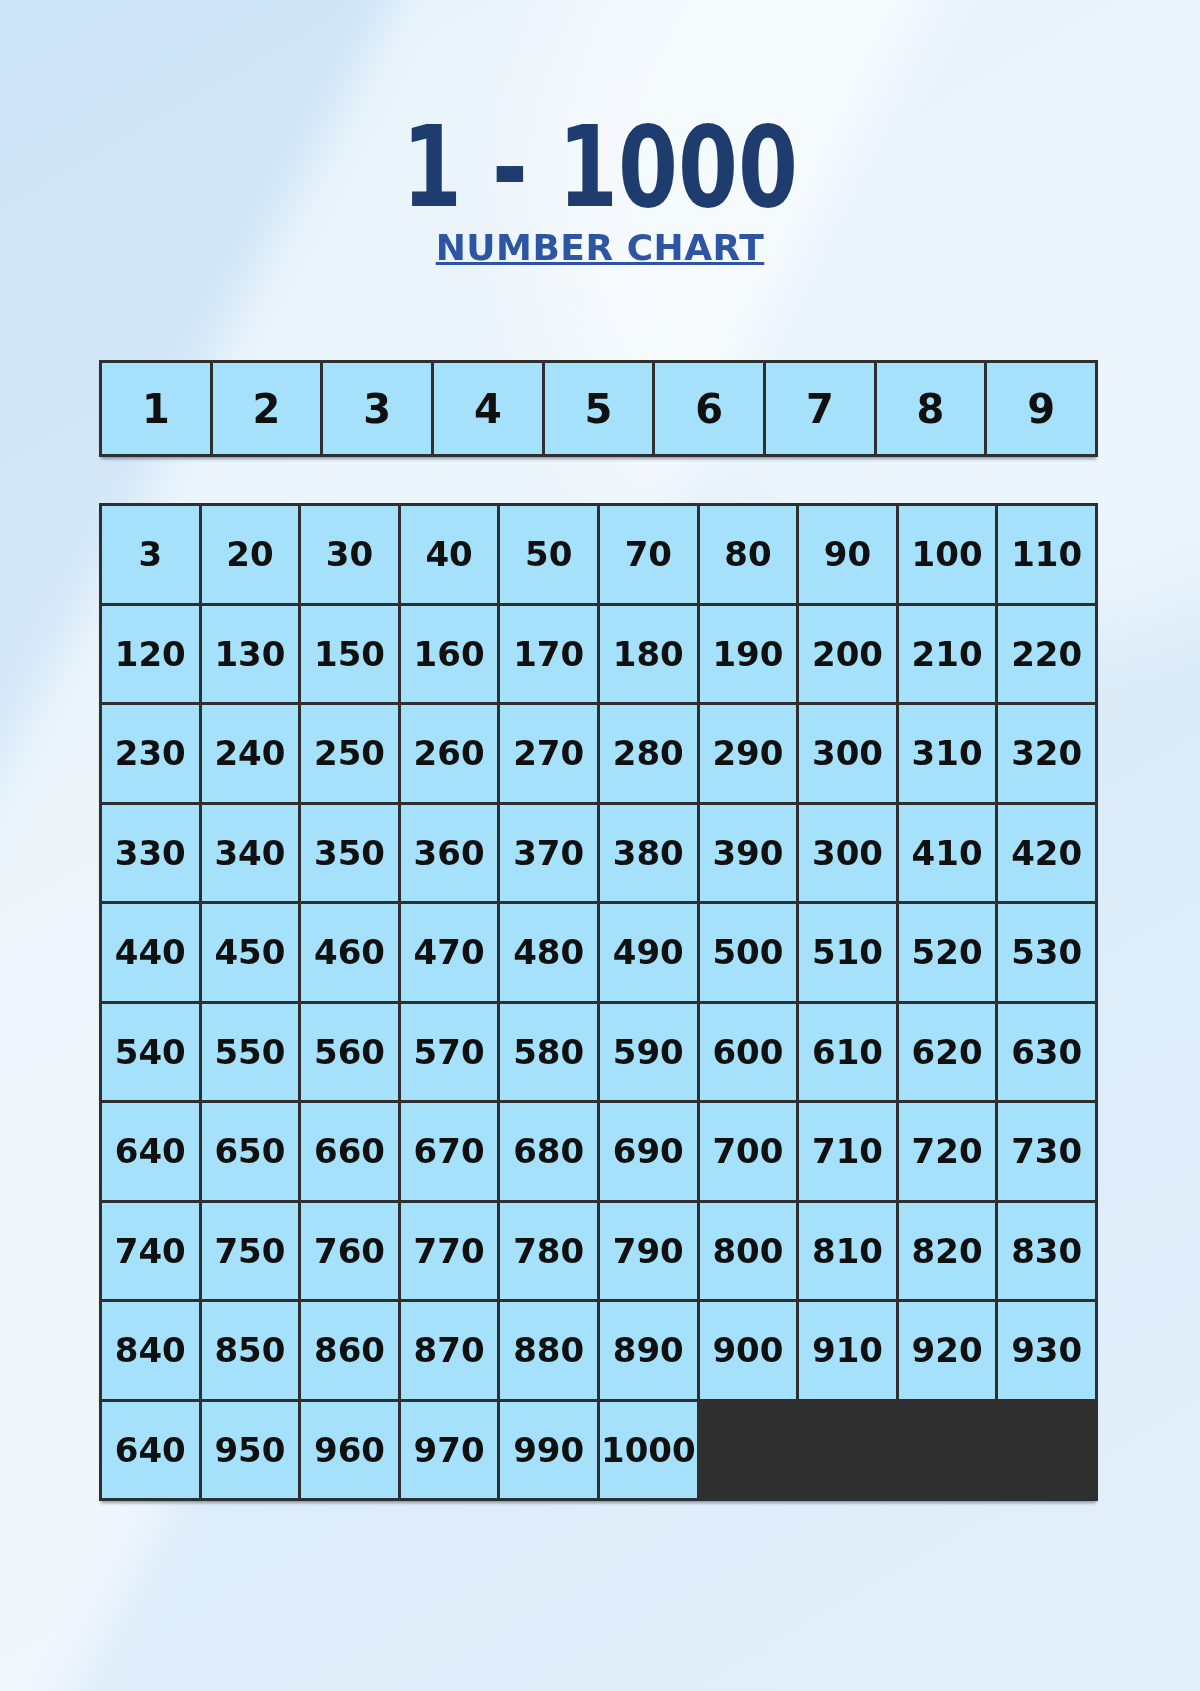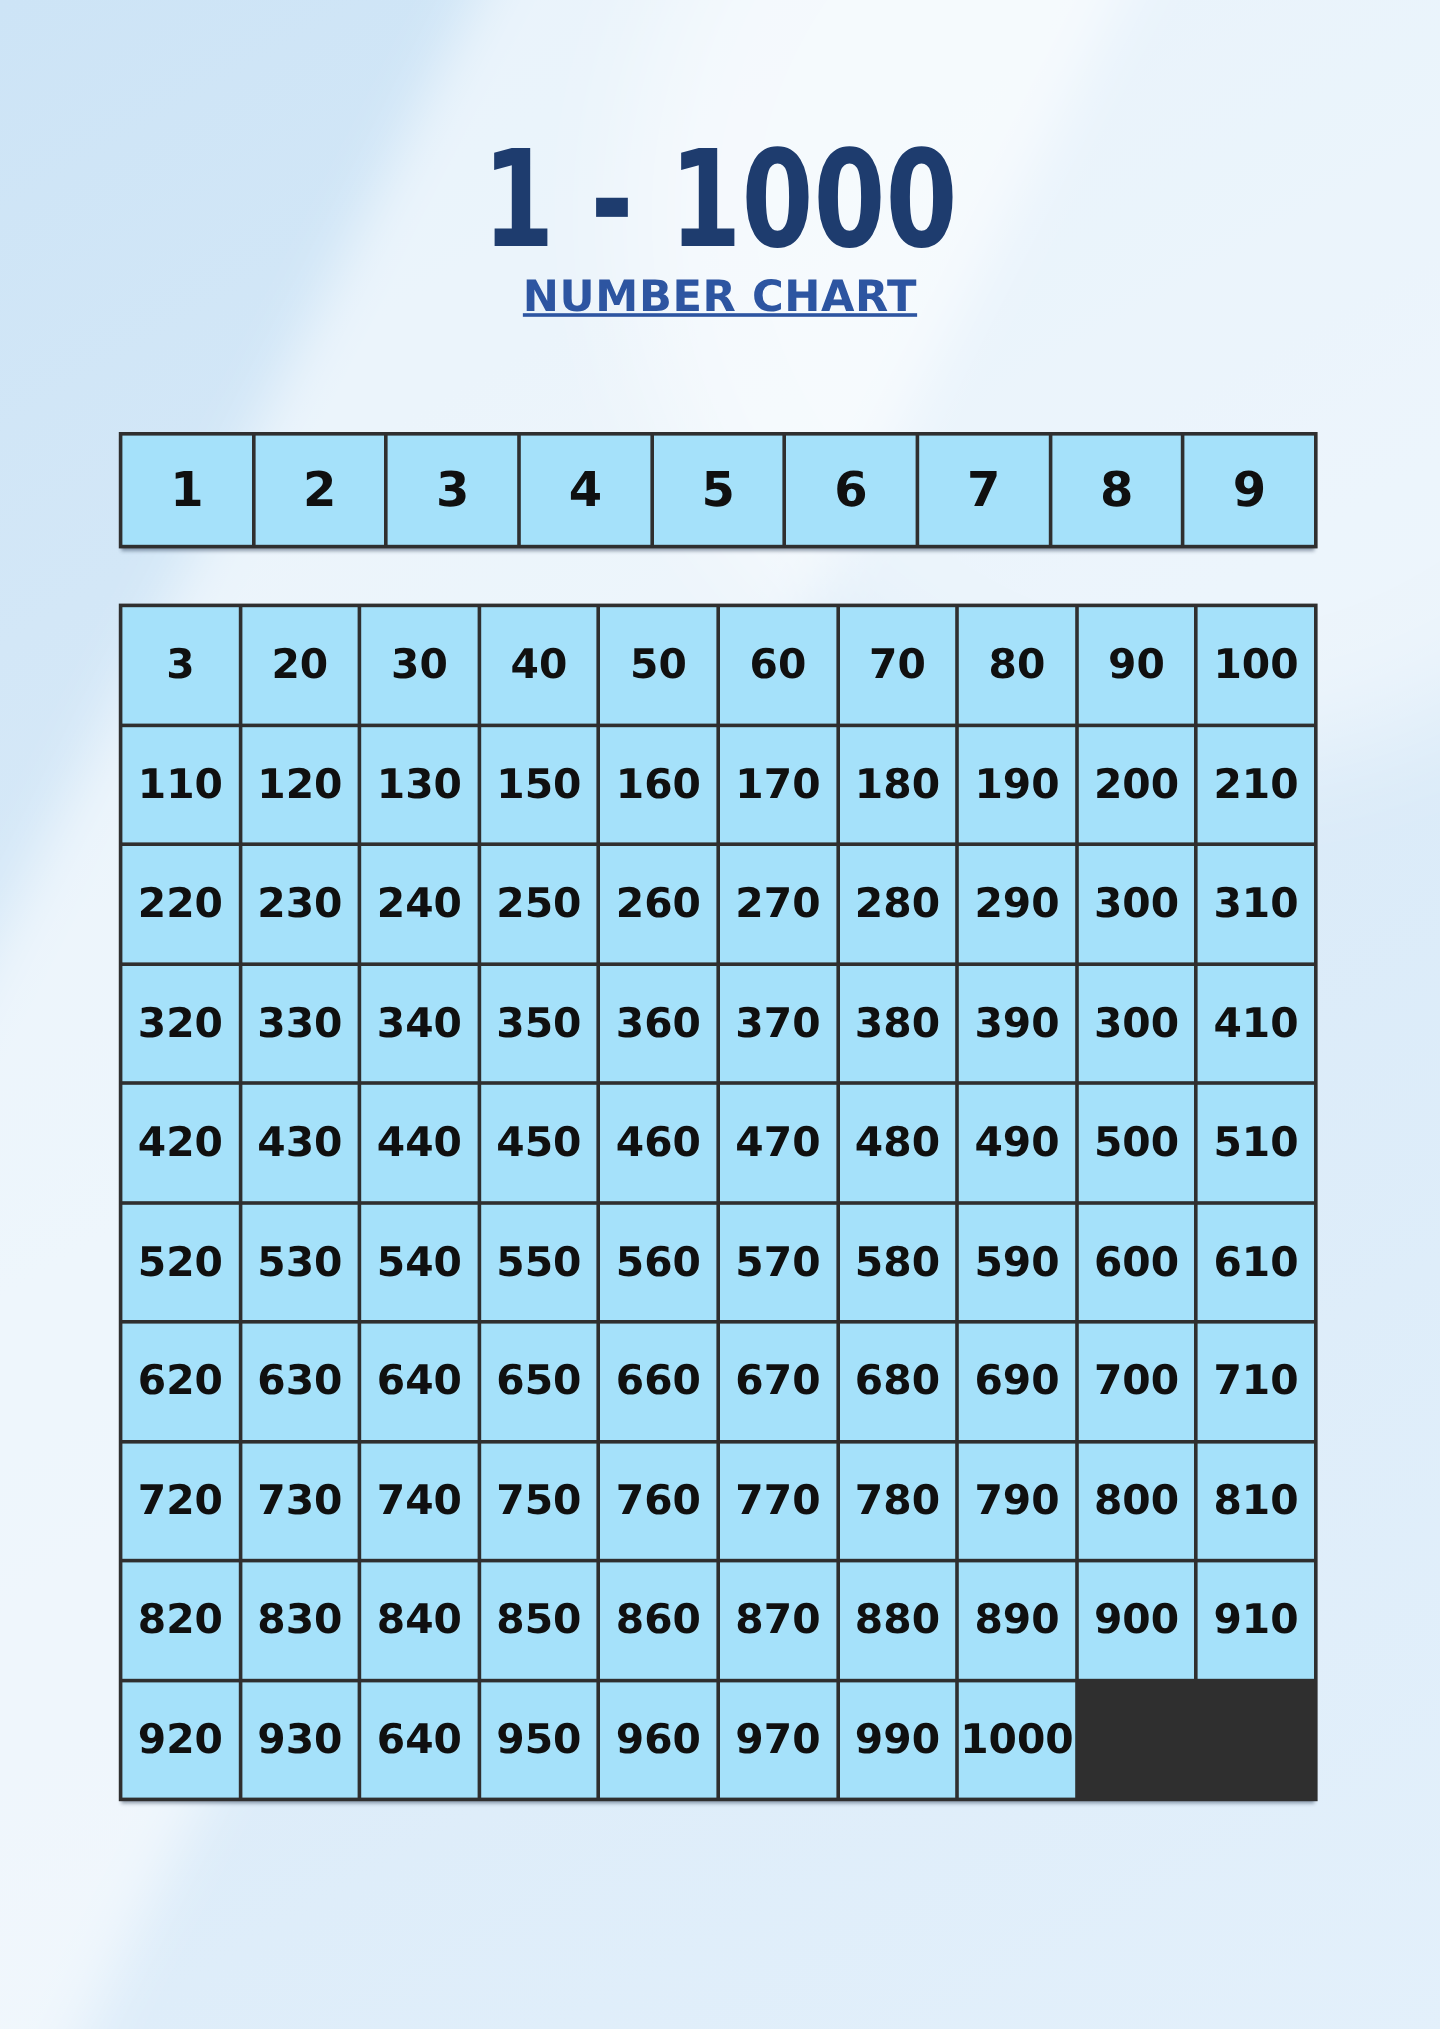--- a/index.html
+++ b/index.html
@@ -94,21 +94,20 @@
       <div class="cell">8</div>
       <div class="cell">9</div>
     </div>
 
   <div class="grid main-grid" id="mainGrid">
       <div class="cell">3</div>
       <div class="cell">20</div>
       <div class="cell">30</div>
       <div class="cell">40</div>
       <div class="cell">50</div>
-      <div class="cell">60</div>
       <div class="cell">70</div>
       <div class="cell">80</div>
       <div class="cell">90</div>
       <div class="cell">100</div>
       <div class="cell">110</div>
       <div class="cell">120</div>
       <div class="cell">130</div>
       <div class="cell">150</div>
       <div class="cell">160</div>
       <div class="cell">170</div>
@@ -130,21 +129,20 @@
       <div class="cell">330</div>
       <div class="cell">340</div>
       <div class="cell">350</div>
       <div class="cell">360</div>
       <div class="cell">370</div>
       <div class="cell">380</div>
       <div class="cell">390</div>
       <div class="cell">300</div>
       <div class="cell">410</div>
       <div class="cell">420</div>
-      <div class="cell">430</div>
       <div class="cell">440</div>
       <div class="cell">450</div>
       <div class="cell">460</div>
       <div class="cell">470</div>
       <div class="cell">480</div>
       <div class="cell">490</div>
       <div class="cell">500</div>
       <div class="cell">510</div>
       <div class="cell">520</div>
       <div class="cell">530</div>

